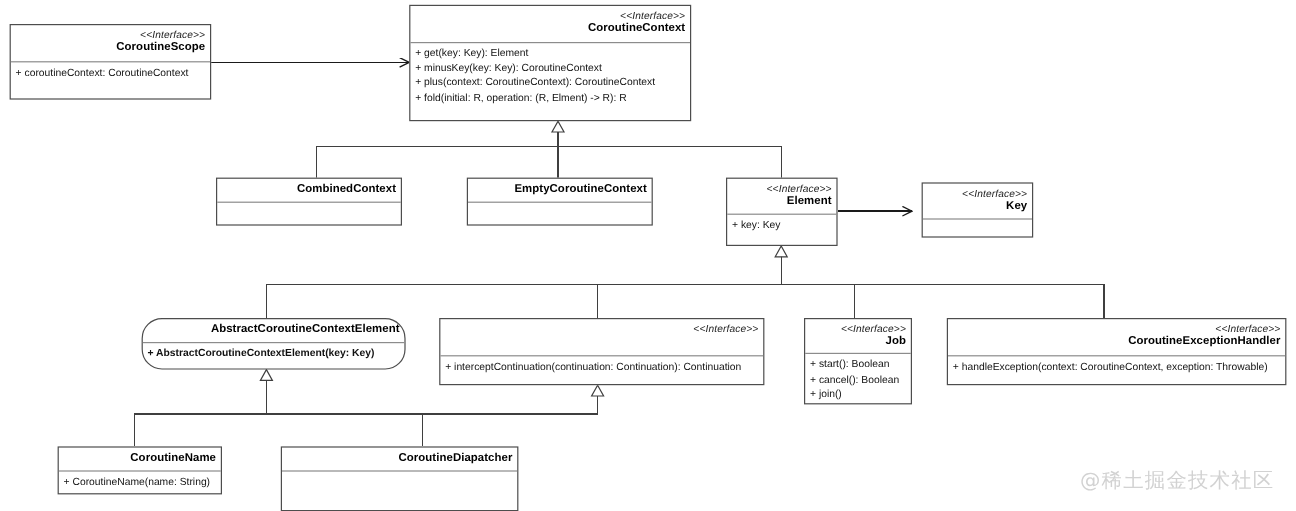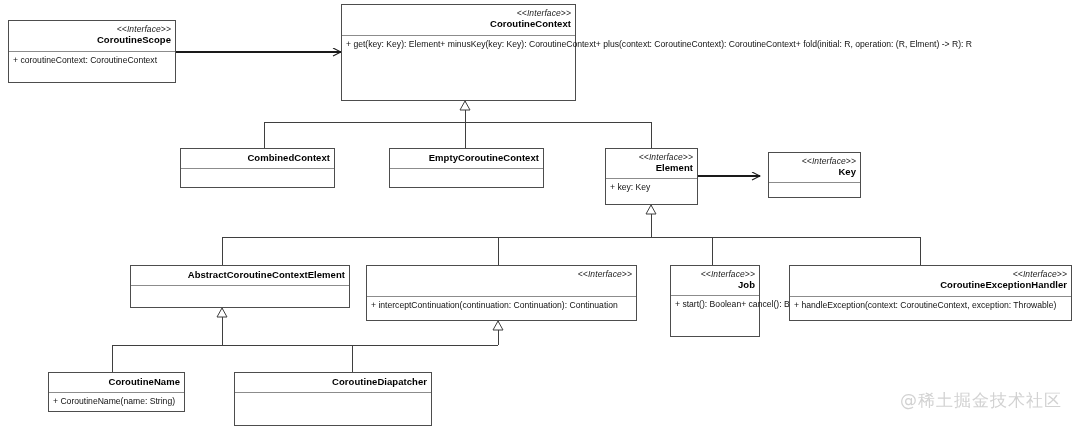--- a/index.html
+++ b/index.html
@@ -47,21 +47,21 @@
     font-weight:bold;
     font-size:9.5px;
     color:#000000;
     letter-spacing:.05px;
   }
   .uml-body{
     box-sizing:border-box;
     flex:1;
     padding:2px 4px 2px 4px;
     display:flex;
-    flex-direction:row;
+    flex-direction:column;
     justify-content:flex-start;
   }
   .member{
     font-size:8.6px;
     color:#111111;
     line-height:1.42;
     white-space:nowrap;
     text-align:left;
   }
   .member.bold{font-weight:bold;}
@@ -173,23 +173,26 @@
   </div>
 
   <div class="uml-class" style="left:768px;top:152px;width:93px;height:46px;">
     <div class="uml-header" style="height:30px;">
       <span class="stereotype">&lt;&lt;Interface&gt;&gt;</span>
       <span class="cls-name">Key</span>
     </div>
     <div class="uml-body"></div>
   </div>
 
-  <div class="uml-class" style="left:130px;top:265px;width:220px;height:43px;">
+  <div class="uml-class" style="left:118px;top:265px;width:220px;height:43px;border-radius:17px;">
     <div class="uml-header" style="height:20px;">
       <span class="cls-name">AbstractCoroutineContextElement</span>
+    </div>
+    <div class="uml-body">
+      <div class="member bold">+ AbstractCoroutineContextElement(key: Key)</div>
     </div>
   </div>
 
   <div class="uml-class" style="left:366px;top:265px;width:271px;height:56px;">
     <div class="uml-header" style="height:31px;">
       <span class="stereotype">&lt;&lt;Interface&gt;&gt;</span>
     </div>
     <div class="uml-body">
       <div class="member">+ interceptContinuation(continuation: Continuation): Continuation</div>
     </div>

